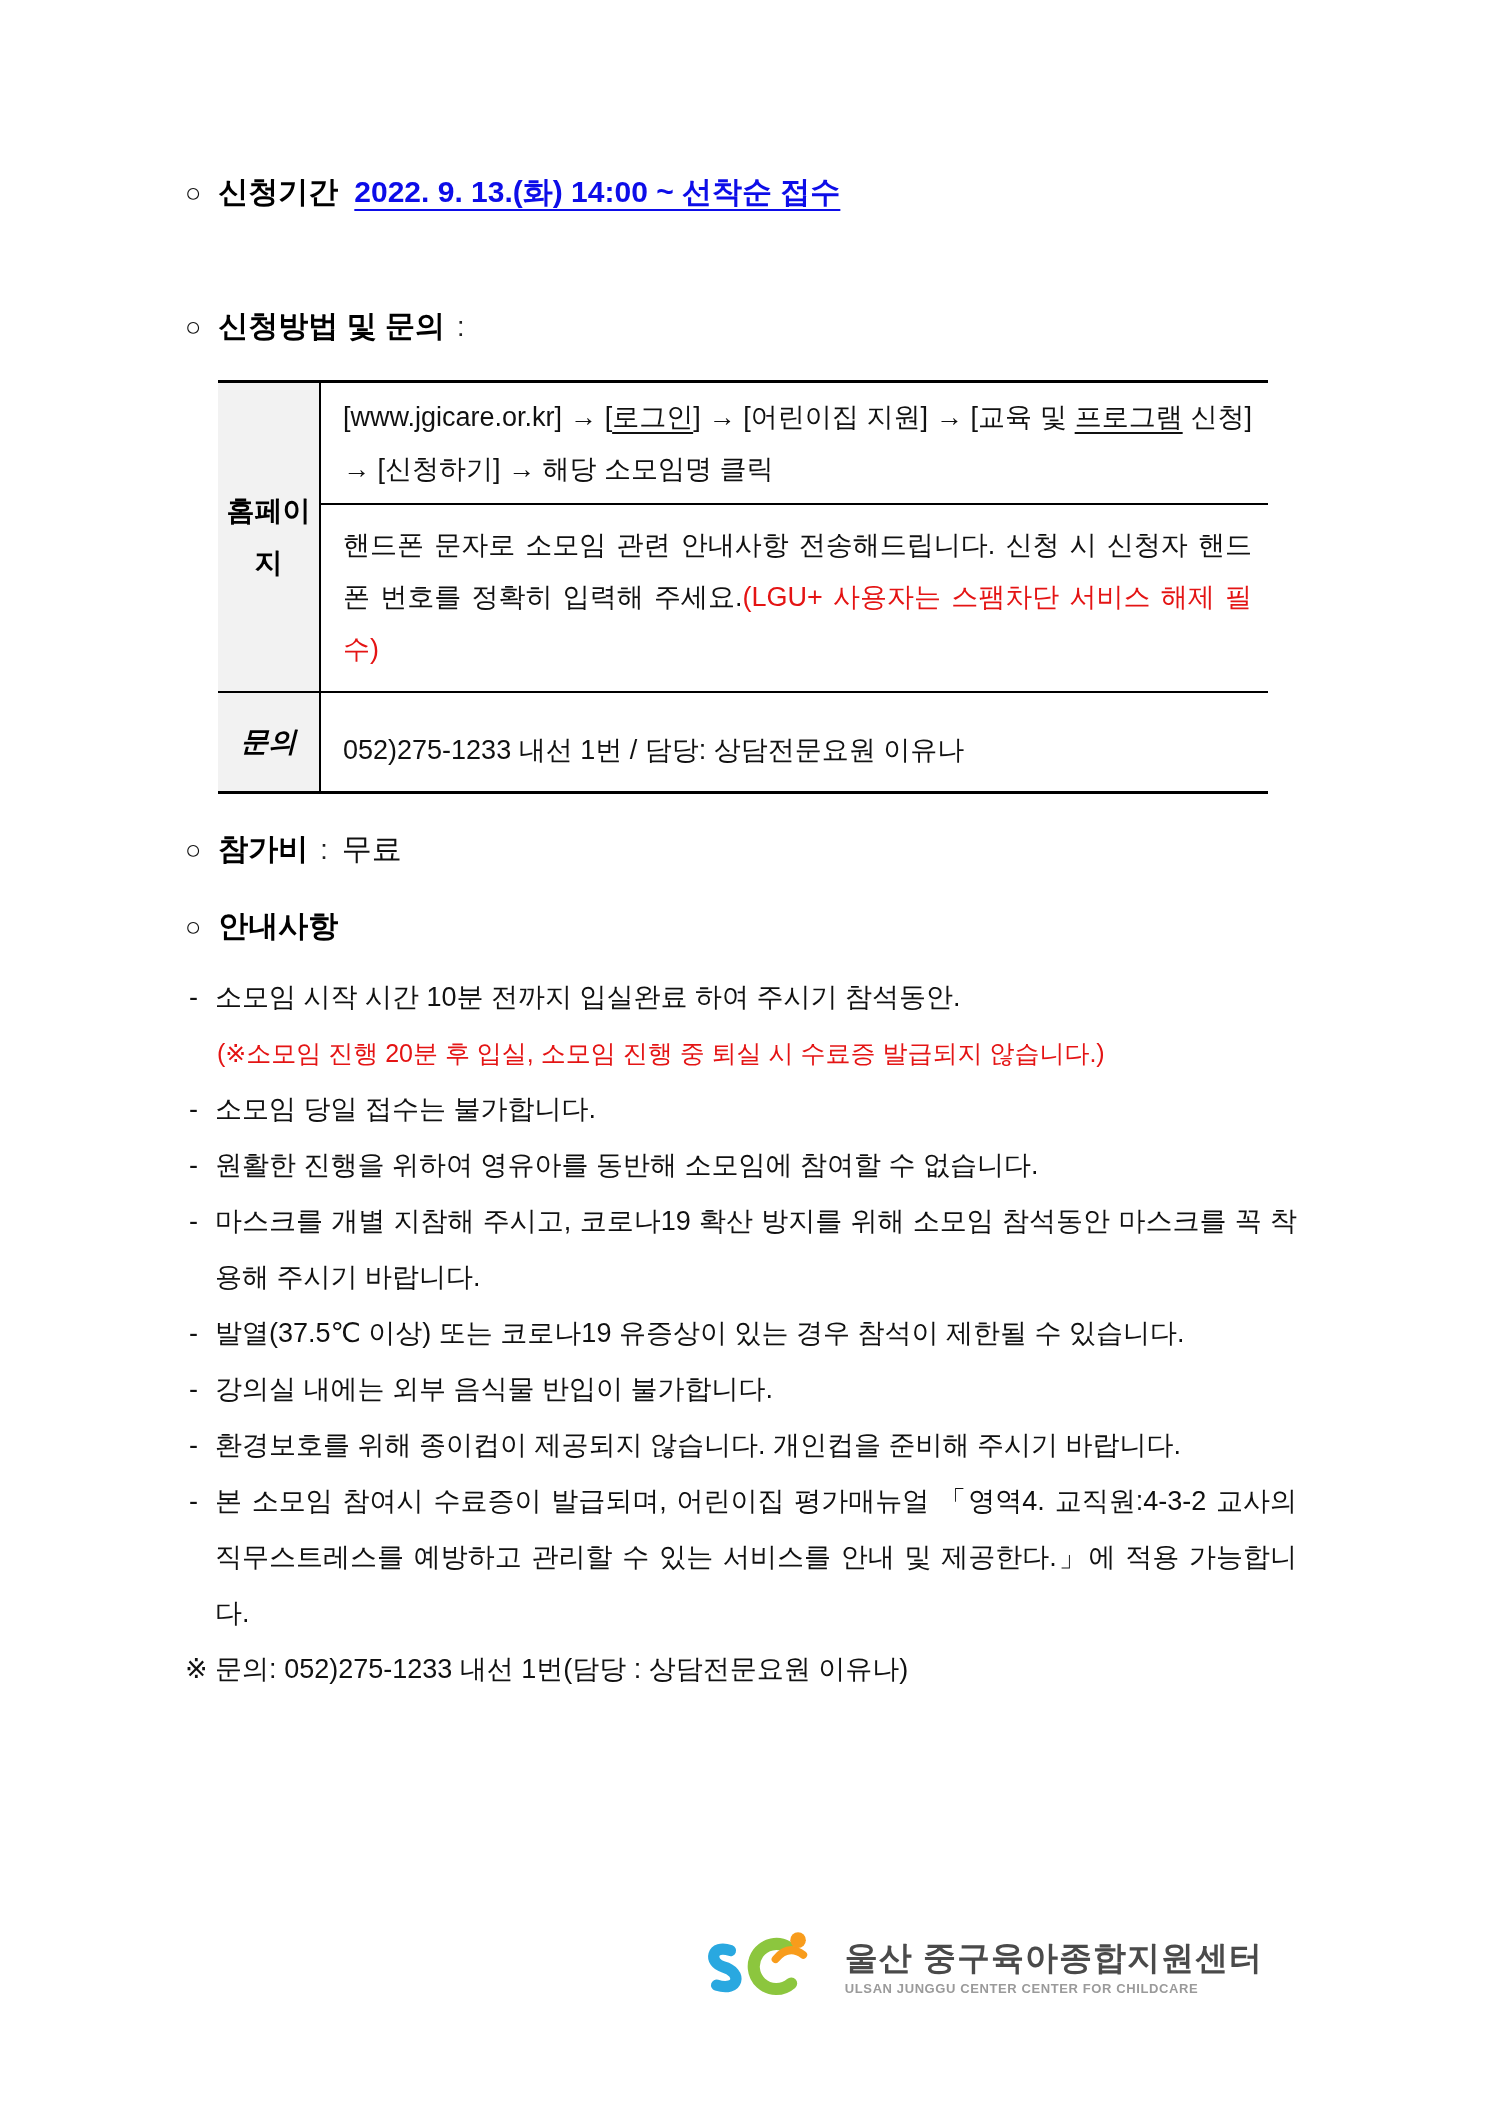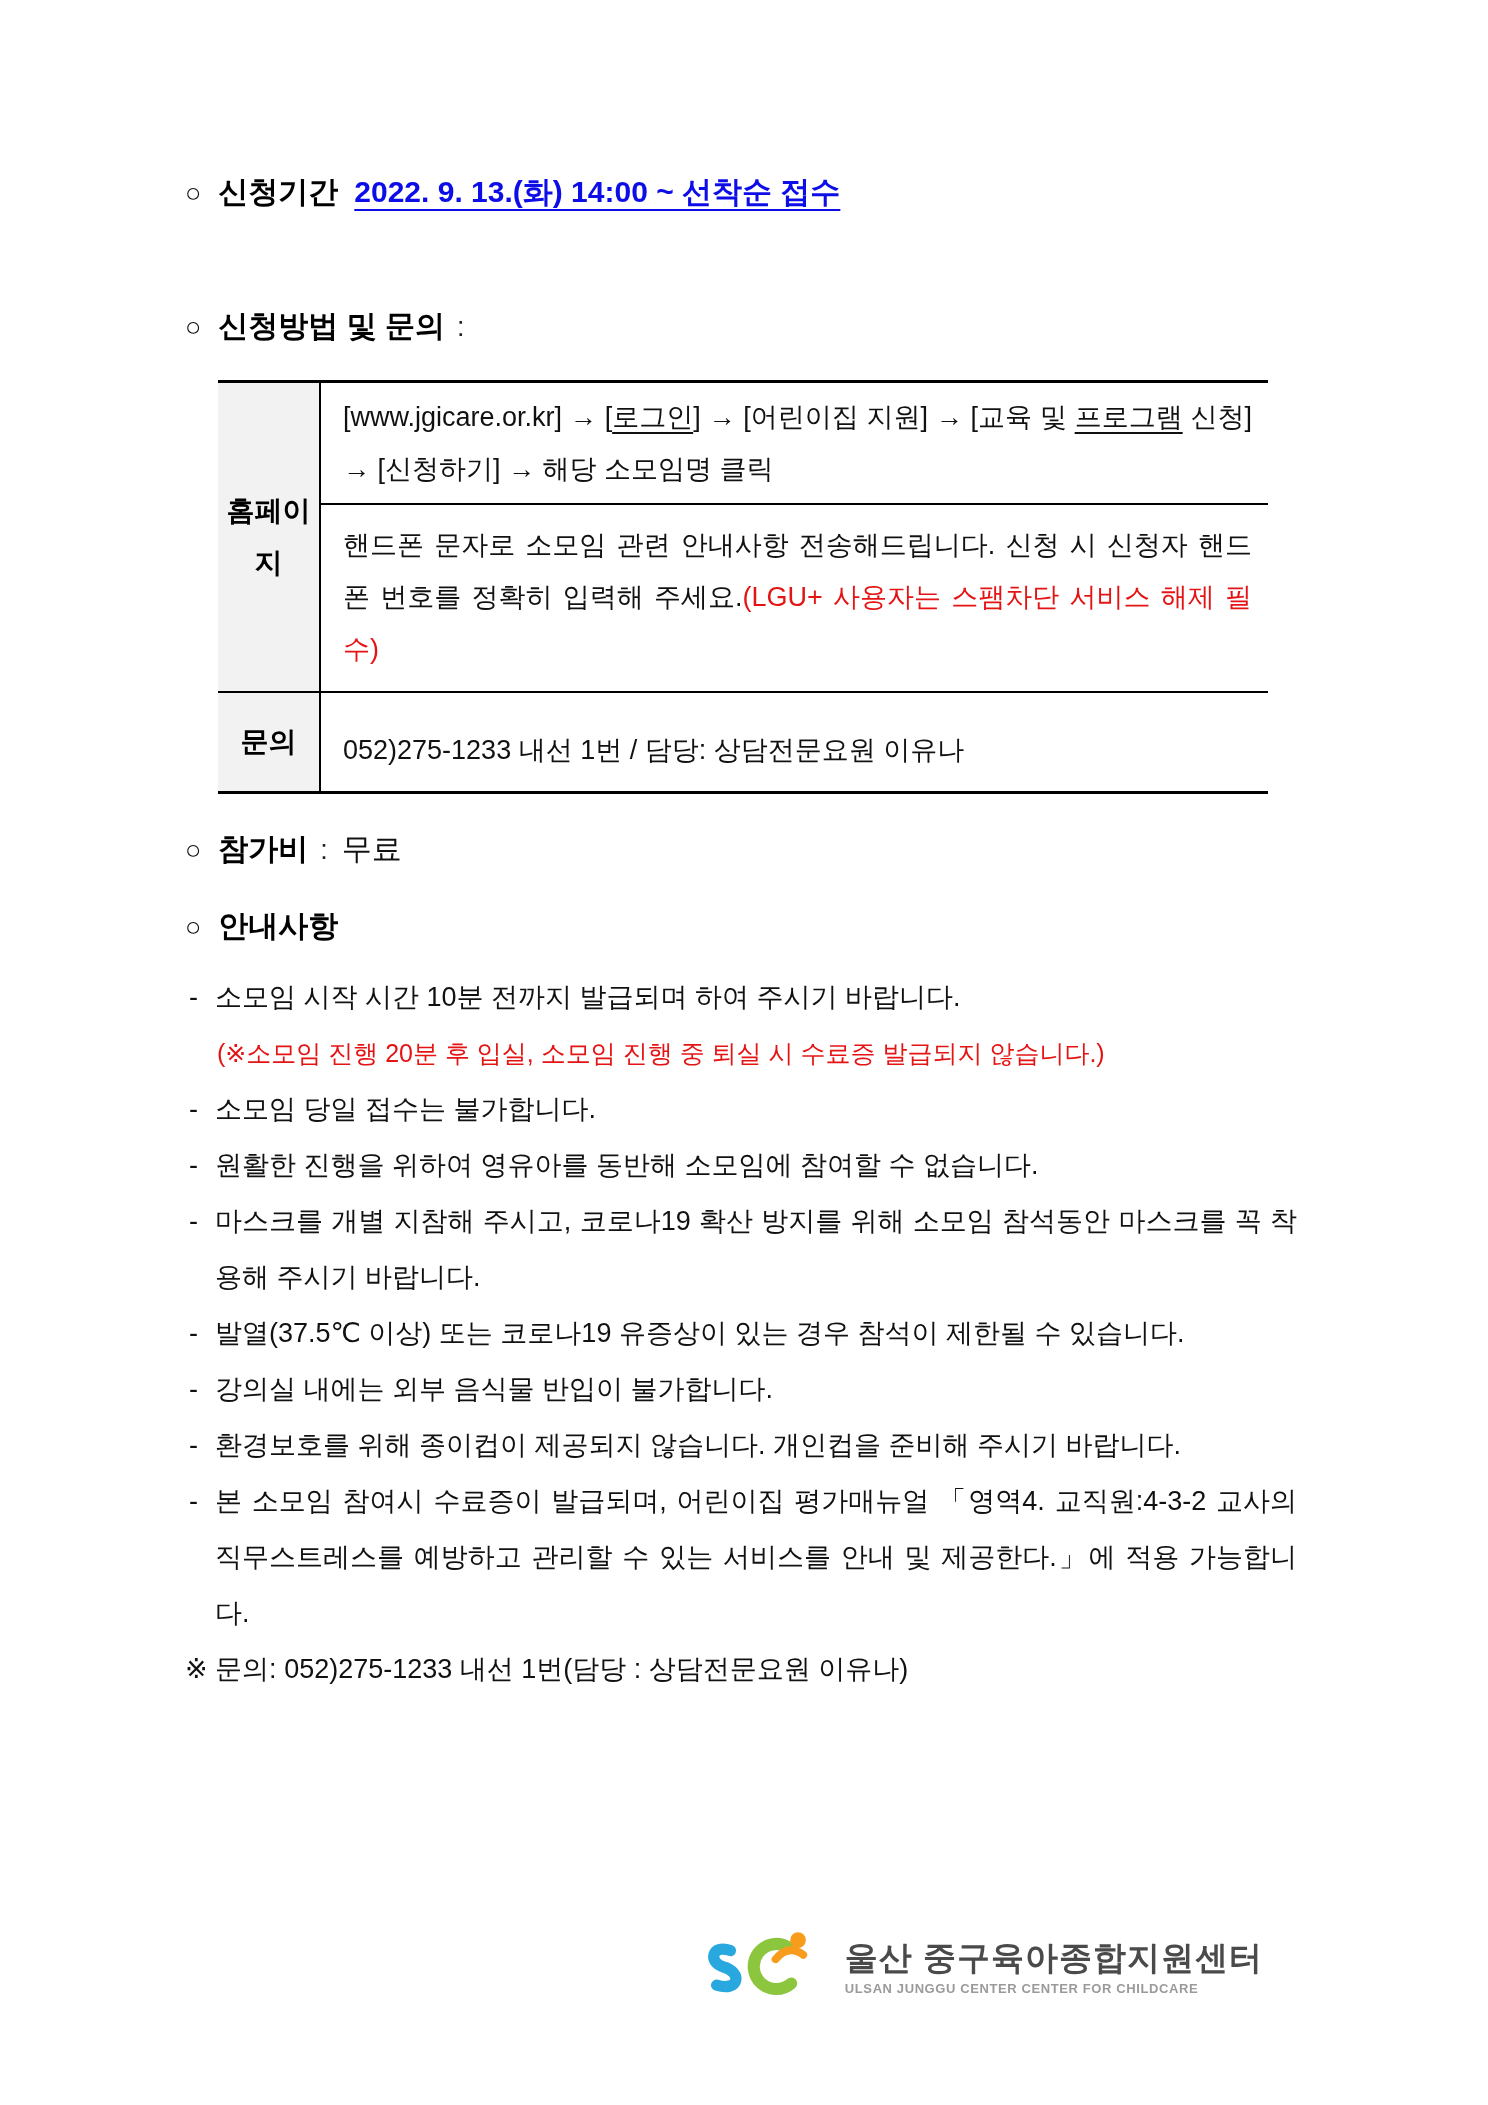--- a/index.html
+++ b/index.html
@@ -44,21 +44,21 @@
   .cell{padding:8px 16px 8px 22px;text-align:justify;color:#111;}
   .cell-label{
     background:var(--tbl-bg);border-right:2px solid var(--line);
     display:flex;align-items:center;justify-content:center;
     font-weight:700;font-size:28px;text-align:center;padding:0 4px;color:#000;
   }
   .cell-hp{grid-column:1;grid-row:1/4;}
   .cell-r1{grid-column:2;grid-row:1;border-bottom:2px solid var(--line);}
   .cell-r2{grid-column:2;grid-row:2;border-bottom:2px solid var(--line);}
   .cell-r3{grid-column:2;grid-row:3;padding-top:14px;padding-bottom:16px;}
-  .cell-mq{grid-column:1;grid-row:4;border-top:2px solid var(--line);}
+  .cell-mq{grid-column:1;grid-row:4;border-top:2px solid var(--line);font-style:italic;}
   .cell-r4{grid-column:2;grid-row:4;border-top:2px solid var(--line);padding-top:31px;padding-bottom:15px;}
   .u-mark{text-decoration:underline;text-decoration-thickness:2px;text-underline-offset:6px;}
   .red{color:var(--red);}
 
   
   .notice-list{margin-top:20px;font-size:27px;line-height:56px;color:#111;}
   .li{display:flex;align-items:flex-start;}
   .li .dash{width:30px;flex:0 0 30px;text-align:left;padding-left:4px;}
   .li-body{flex:1;}
   .li-text{text-align:justify;}
@@ -111,21 +111,21 @@
 
     <div class="h-row h4">
       <span class="h-bullet">○</span>
       <span>안내사항</span>
     </div>
 
     <div class="notice-list">
       <div class="li">
         <span class="dash">-</span>
         <div class="li-body">
-          <div class="li-text">소모임 시작 시간 10분 전까지 발급되며 하여 주시기 바랍니다.</div>
+          <div class="li-text">소모임 시작 시간 10분 전까지 입실완료 하여 주시기 참석동안.</div>
           <div class="li-note">(※소모임 진행 20분 후 입실, 소모임 진행 중 퇴실 시 수료증 발급되지 않습니다.)</div>
         </div>
       </div>
       <div class="li">
         <span class="dash">-</span>
         <div class="li-body">
           <div class="li-text">소모임 당일 접수는 불가합니다.</div>
         </div>
       </div>
       <div class="li">

